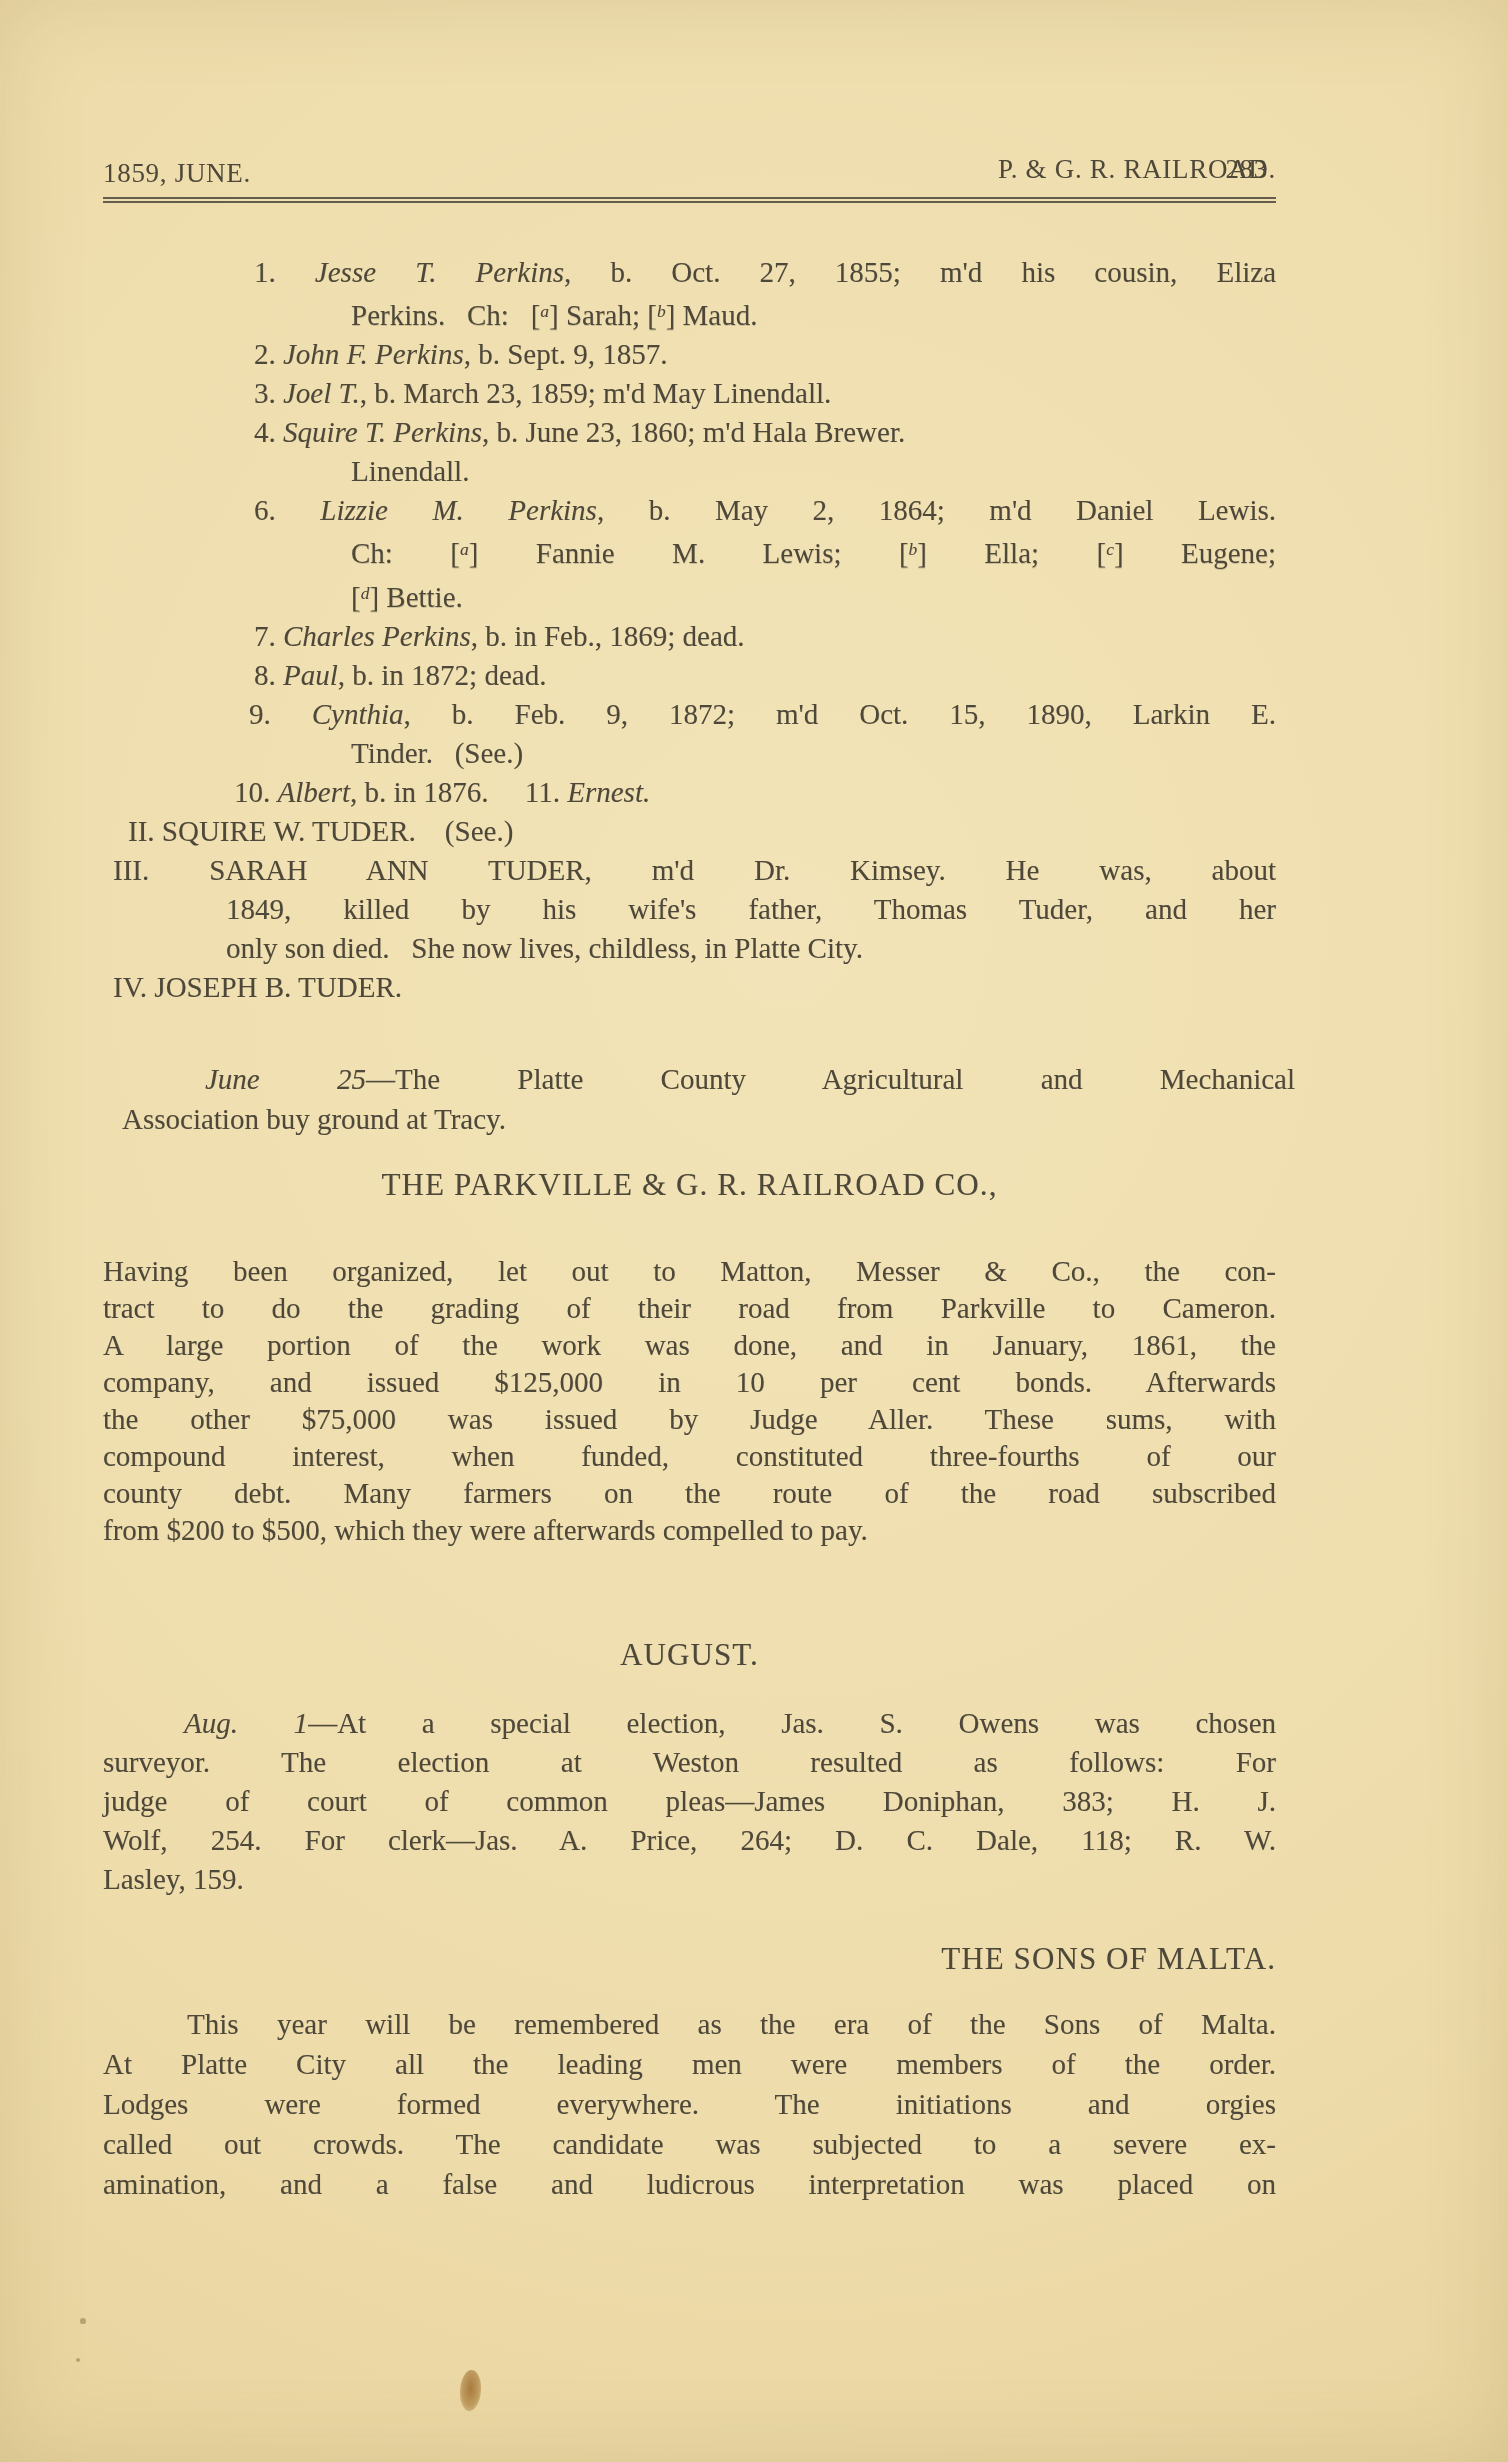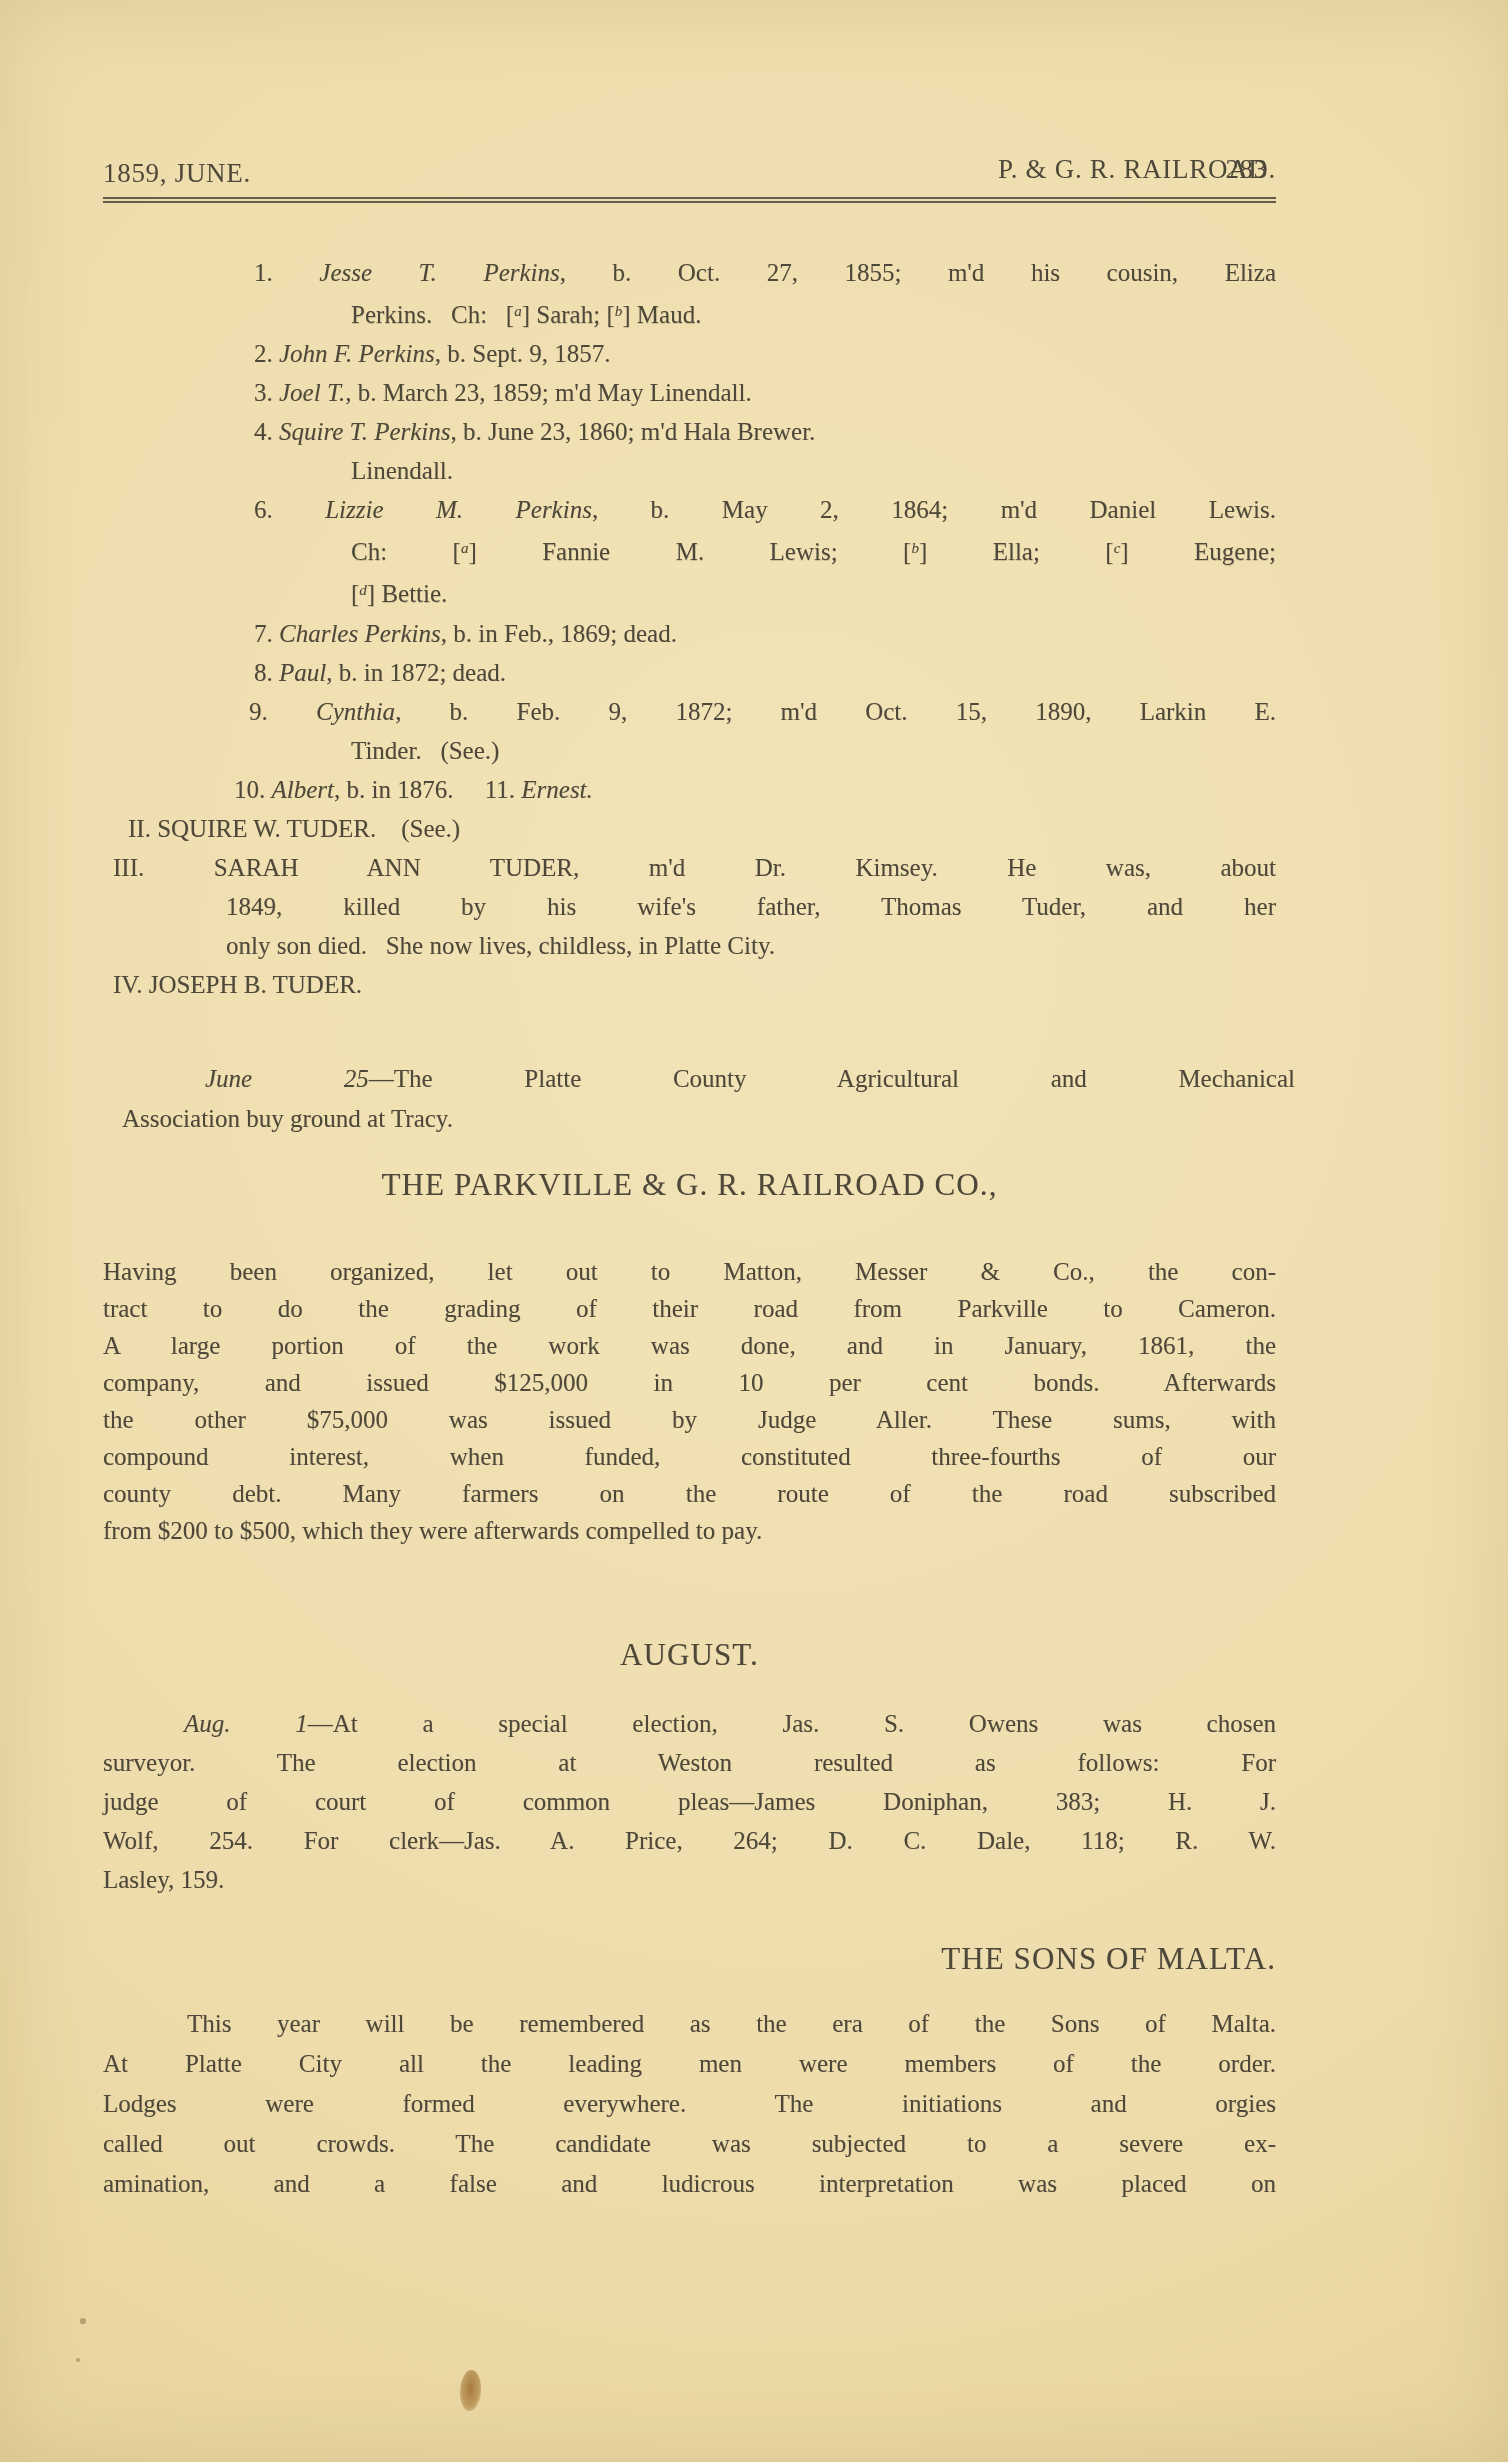--- a/index.html
+++ b/index.html
@@ -26,21 +26,21 @@
   .header .h-center{position:absolute;left:0;right:8px;text-align:right;}
   .header .h-right{position:absolute;right:0;top:0;}
   .rule{
     position:absolute;left:103px;top:197px;width:1173px;height:7.8px;
     border-top:2.9px solid var(--rule);
   }
   .rule::after{
     content:"";position:absolute;left:0;right:0;top:2.1px;height:2.1px;background:var(--rule);
   }
   .content{position:absolute;left:103px;top:0;width:1173px;height:2462px;}
-  .tblock{position:absolute;left:0;width:1173px;font-size:25px;}
+  .tblock{position:absolute;left:0;width:1173px;font-size:29px;}
   .line{white-space:pre-wrap;text-shadow:0.4px 0.4px 0 rgba(92,82,60,.25);}
   .line.just{white-space:normal;text-align:justify;text-align-last:justify;}
   .it{font-style:italic;}
   .sup{font-style:italic;font-size:0.6em;vertical-align:0.48em;}
   .heading{
     position:absolute;left:0;width:1173px;text-align:center;
     font-size:31px;line-height:37px;letter-spacing:1.1px;
     text-shadow:0.4px 0.4px 0 rgba(92,82,60,.25);
   }
   .stain{

